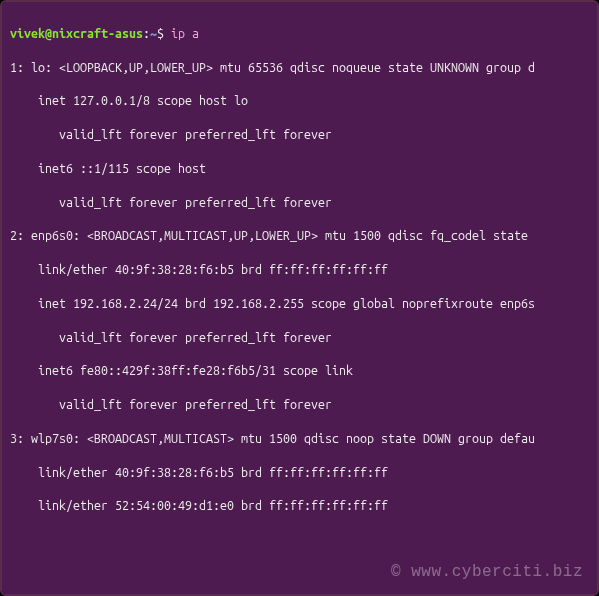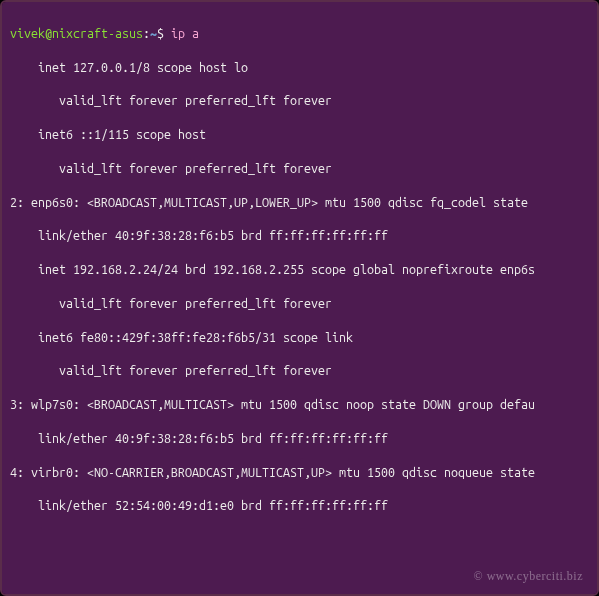--- a/index.html
+++ b/index.html
@@ -23,57 +23,57 @@
   }
   .terminal {
     background: #4d1b50;
     color: #eeeeec;
     padding: 6px 8px;
     height: 100%;
     box-sizing: border-box;
     white-space: pre;
     overflow: hidden;
   }
-  .prompt-user { color: #8ae234; font-weight: normal; }
+  .prompt-user { color: #8ae234; font-weight: bold; }
   .prompt-colon { color: #eeeeec; }
   .prompt-path { color: #729fcf; font-weight: bold; }
   .prompt-dollar { color: #eeeeec; }
   .cmd { color: #f9a8d4; }
   .out { color: #eeeeec; }
   .watermark {
     position: absolute;
     right: 14px;
     bottom: 10px;
     color: rgba(255,255,255,0.35);
-    font-family: Liberation Serif, serif;
-    font-size: 12px;
+    font-family: Liberation Mono, monospace;
+    font-size: 16px;
     letter-spacing: 0.5px;
     pointer-events: none;
   }
   .row { display: block; }
 </style>
 </head>
 <body>
 
 <div class="window">
   <div class="terminal">
 <span class="row"><span class="prompt-user">vivek@nixcraft-asus</span><span class="prompt-colon">:</span><span class="prompt-path">~</span><span class="prompt-dollar">$</span> <span class="cmd">ip a</span></span>
+<span class="row out">1: lo: &lt;LOOPBACK,UP,LOWER_UP&gt; mtu 65536 qdisc noqueue state UNKNOWN group d</span>
 <span class="row out">    inet 127.0.0.1/8 scope host lo</span>
 <span class="row out">       valid_lft forever preferred_lft forever</span>
 <span class="row out">    inet6 ::1/115 scope host</span>
 <span class="row out">       valid_lft forever preferred_lft forever</span>
 <span class="row out">2: enp6s0: &lt;BROADCAST,MULTICAST,UP,LOWER_UP&gt; mtu 1500 qdisc fq_codel state </span>
 <span class="row out">    link/ether 40:9f:38:28:f6:b5 brd ff:ff:ff:ff:ff:ff</span>
 <span class="row out">    inet 192.168.2.24/24 brd 192.168.2.255 scope global noprefixroute enp6s</span>
 <span class="row out">       valid_lft forever preferred_lft forever</span>
 <span class="row out">    inet6 fe80::429f:38ff:fe28:f6b5/31 scope link</span>
 <span class="row out">       valid_lft forever preferred_lft forever</span>
 <span class="row out">3: wlp7s0: &lt;BROADCAST,MULTICAST&gt; mtu 1500 qdisc noop state DOWN group defau</span>
 <span class="row out">    link/ether 40:9f:38:28:f6:b5 brd ff:ff:ff:ff:ff:ff</span>
-<span class="row out">4: virbr0: &lt;NO-CARRIER,BROADCAST,MULTICAST,UP&gt; mtu 1500 qdisc noqueue state</span>
 <span class="row out">    link/ether 52:54:00:49:d1:e0 brd ff:ff:ff:ff:ff:ff</span>
 
 
 
 
 
 
 
 
 

